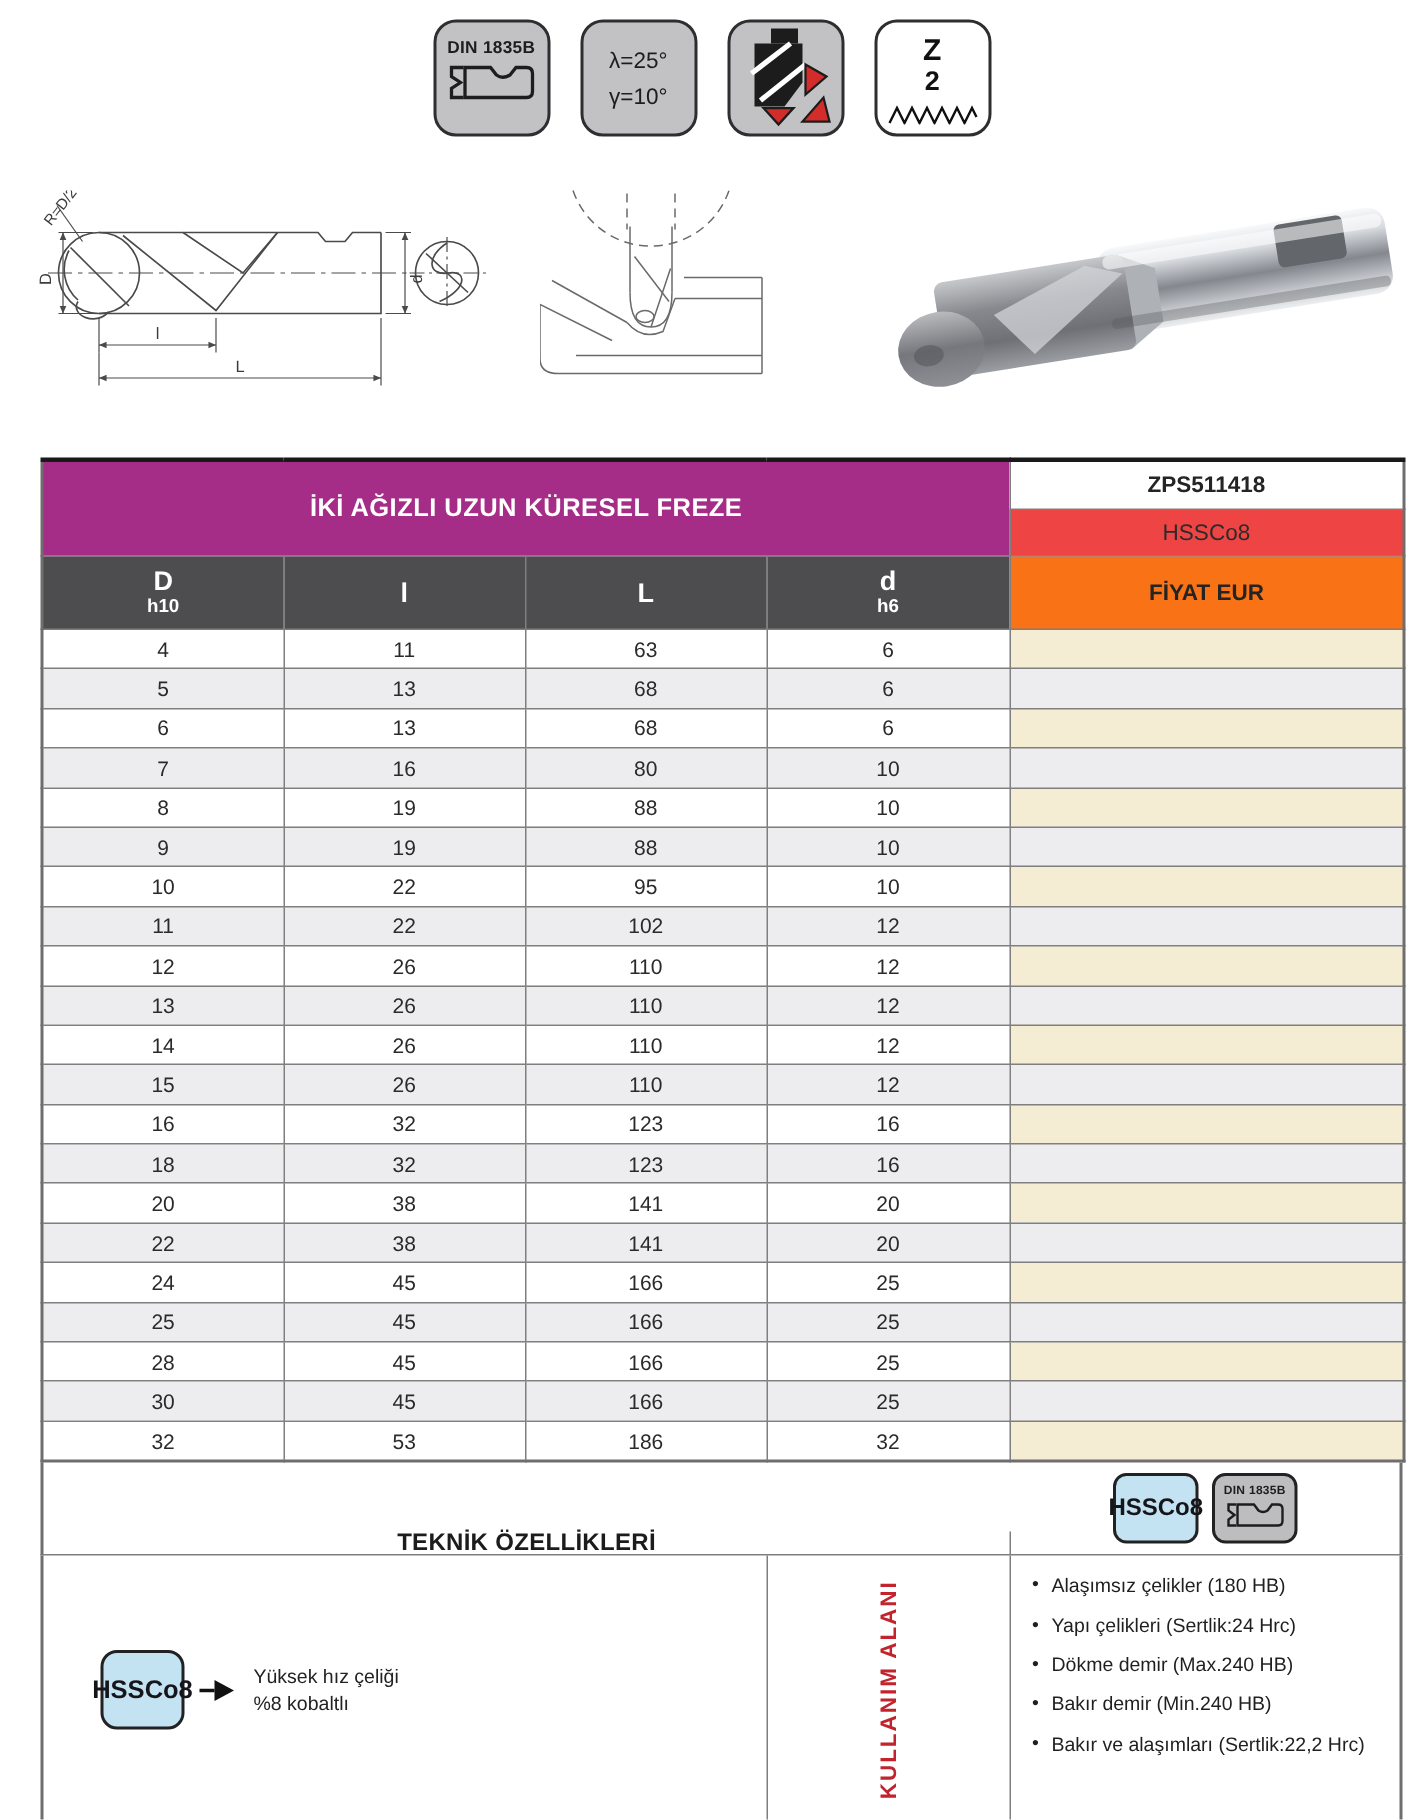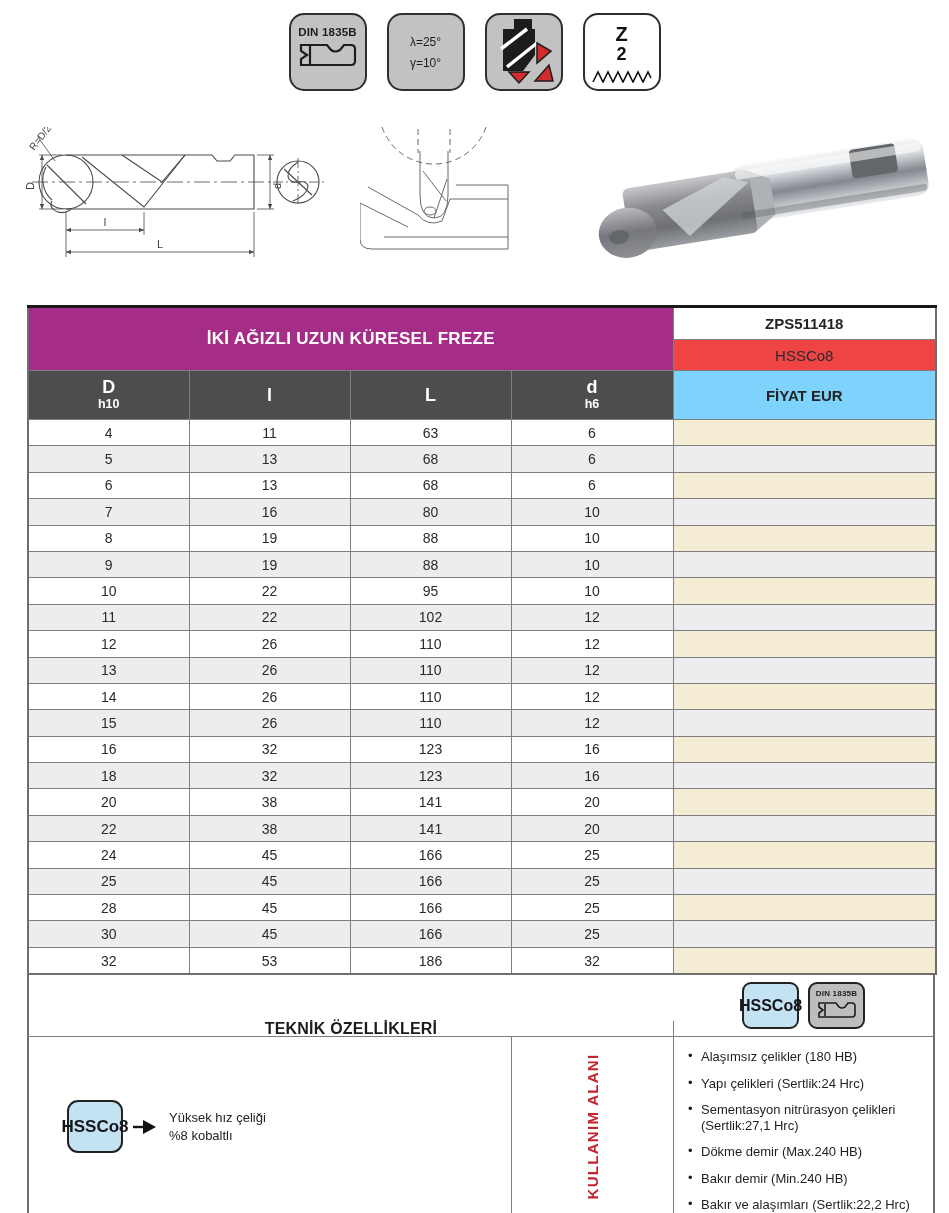--- a/index.html
+++ b/index.html
@@ -8,42 +8,42 @@
     font-family:"Liberation Sans",sans-serif;color:#2a2a2a;
   }
   
   .badges{position:absolute;top:13px;left:0;right:0;display:flex;justify-content:center;gap:20px;}
   .badge{width:78px;height:78px;background:#c2c2c4;border:2.5px solid #2e2e30;border-radius:15px;
     box-sizing:border-box;position:relative;display:flex;flex-direction:column;align-items:center;}
   .badge.white{background:#ffffff;}
   .badge-din-label{font-size:11.5px;font-weight:bold;margin-top:11px;color:#1d1d1f;letter-spacing:.2px;}
   .badge svg{display:block;}
   .badge-angles{justify-content:center;gap:9px;}
-  .badge-angles div{font-size:12px;color:#1d1d1f;line-height:1;}
+  .badge-angles div{font-size:15px;color:#1d1d1f;line-height:1;}
   .badge-flutes .z{font-size:20px;font-weight:bold;margin-top:9px;line-height:1;color:#111;}
   .badge-flutes .c{font-size:18px;font-weight:bold;line-height:1.15;color:#111;}
   .badge-flutes svg{position:absolute;bottom:6px;left:7px;}
   
   .fig{position:absolute;}
   #fig-drawing{left:22px;top:127px;}
   #fig-scene{left:360px;top:125px;}
   #fig-photo{left:568px;top:136px;}
   
   .sheet{position:absolute;left:27px;top:305px;width:908px;}
   table{border-collapse:collapse;width:908px;table-layout:fixed;
     border:2px solid #6e6e6e;border-top:3px solid #191919;padding-left:27px;}
   td,th{border:1px solid #7f7f7f;padding:0;}
   .title-cell{background:#a52c87;color:#fff;font-weight:bold;font-size:17px;text-align:center;letter-spacing:.3px;}
   .code-cell{background:#fff;color:#242424;font-weight:bold;font-size:15px;text-align:center;height:31px;}
   .material-cell{background:#ef4444;color:#2b2b2b;font-weight:normal;font-size:15px;text-align:center;height:30px;}
   .r-cols th{background:#4d4d4f;color:#fff;height:48px;vertical-align:middle;}
   .col-main{font-size:18px;font-weight:bold;line-height:1.05;}
   .col-sub{font-size:12.5px;font-weight:bold;line-height:1.15;text-align:center;}
   .col-sub:empty{display:none;}
-  .price-header{background:#7dd3fc;color:#242424;font-weight:bold;font-size:15px;text-align:center;}
+  .price-header{background:#f97316;color:#242424;font-weight:bold;font-size:15px;text-align:center;}
   tbody td{height:25.4px;font-size:14px;text-align:center;vertical-align:middle;background:#ffffff;color:#2a2a2a;}
   tbody tr.alt td{background:#ededef;}
   tbody td.price-cell{background:#f5ecd4;}
   
   .tech-row{display:flex;width:908px;height:62px;box-sizing:border-box;
     border-left:2px solid #6e6e6e;border-right:2px solid #6e6e6e;border-bottom:1px solid #7f7f7f;}
   .tech-left{flex:0 0 645px;box-sizing:border-box;border-right:1px solid #7f7f7f;
     display:flex;align-items:center;justify-content:center;font-weight:bold;font-size:16px;color:#1c1c1c;letter-spacing:.2px;margin-top:46px;}
   .tech-right{flex:1;display:flex;align-items:center;justify-content:center;gap:9px;}
   .hss-chip{background:#c3e2f2;border:2.5px solid #222;border-radius:9px;width:57px;height:47px;box-sizing:border-box;
@@ -418,20 +418,19 @@
         <div>%8 kobaltlı</div>
       </div>
     </div>
     <div class="usage-mid">
       <div class="vertical-label">KULLANIM ALANI</div>
     </div>
     <div class="usage-right">
       <ul>
           <li>Alaşımsız çelikler (180 HB)</li>
           <li>Yapı çelikleri (Sertlik:24 Hrc)</li>
-          <li>Sementasyon nitrürasyon çelikleri (Sertlik:27,1 Hrc)</li>
           <li>Dökme demir (Max.240 HB)</li>
           <li>Bakır demir (Min.240 HB)</li>
           <li>Bakır ve alaşımları (Sertlik:22,2 Hrc)</li>
         </ul>
     </div>
   </div>
 </div>
 
 </body></html>

